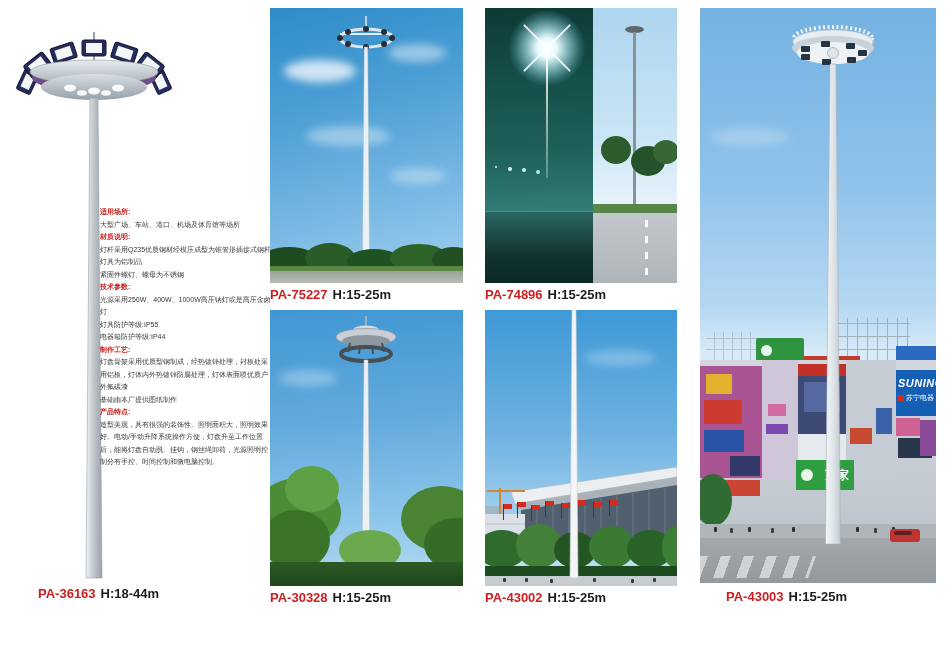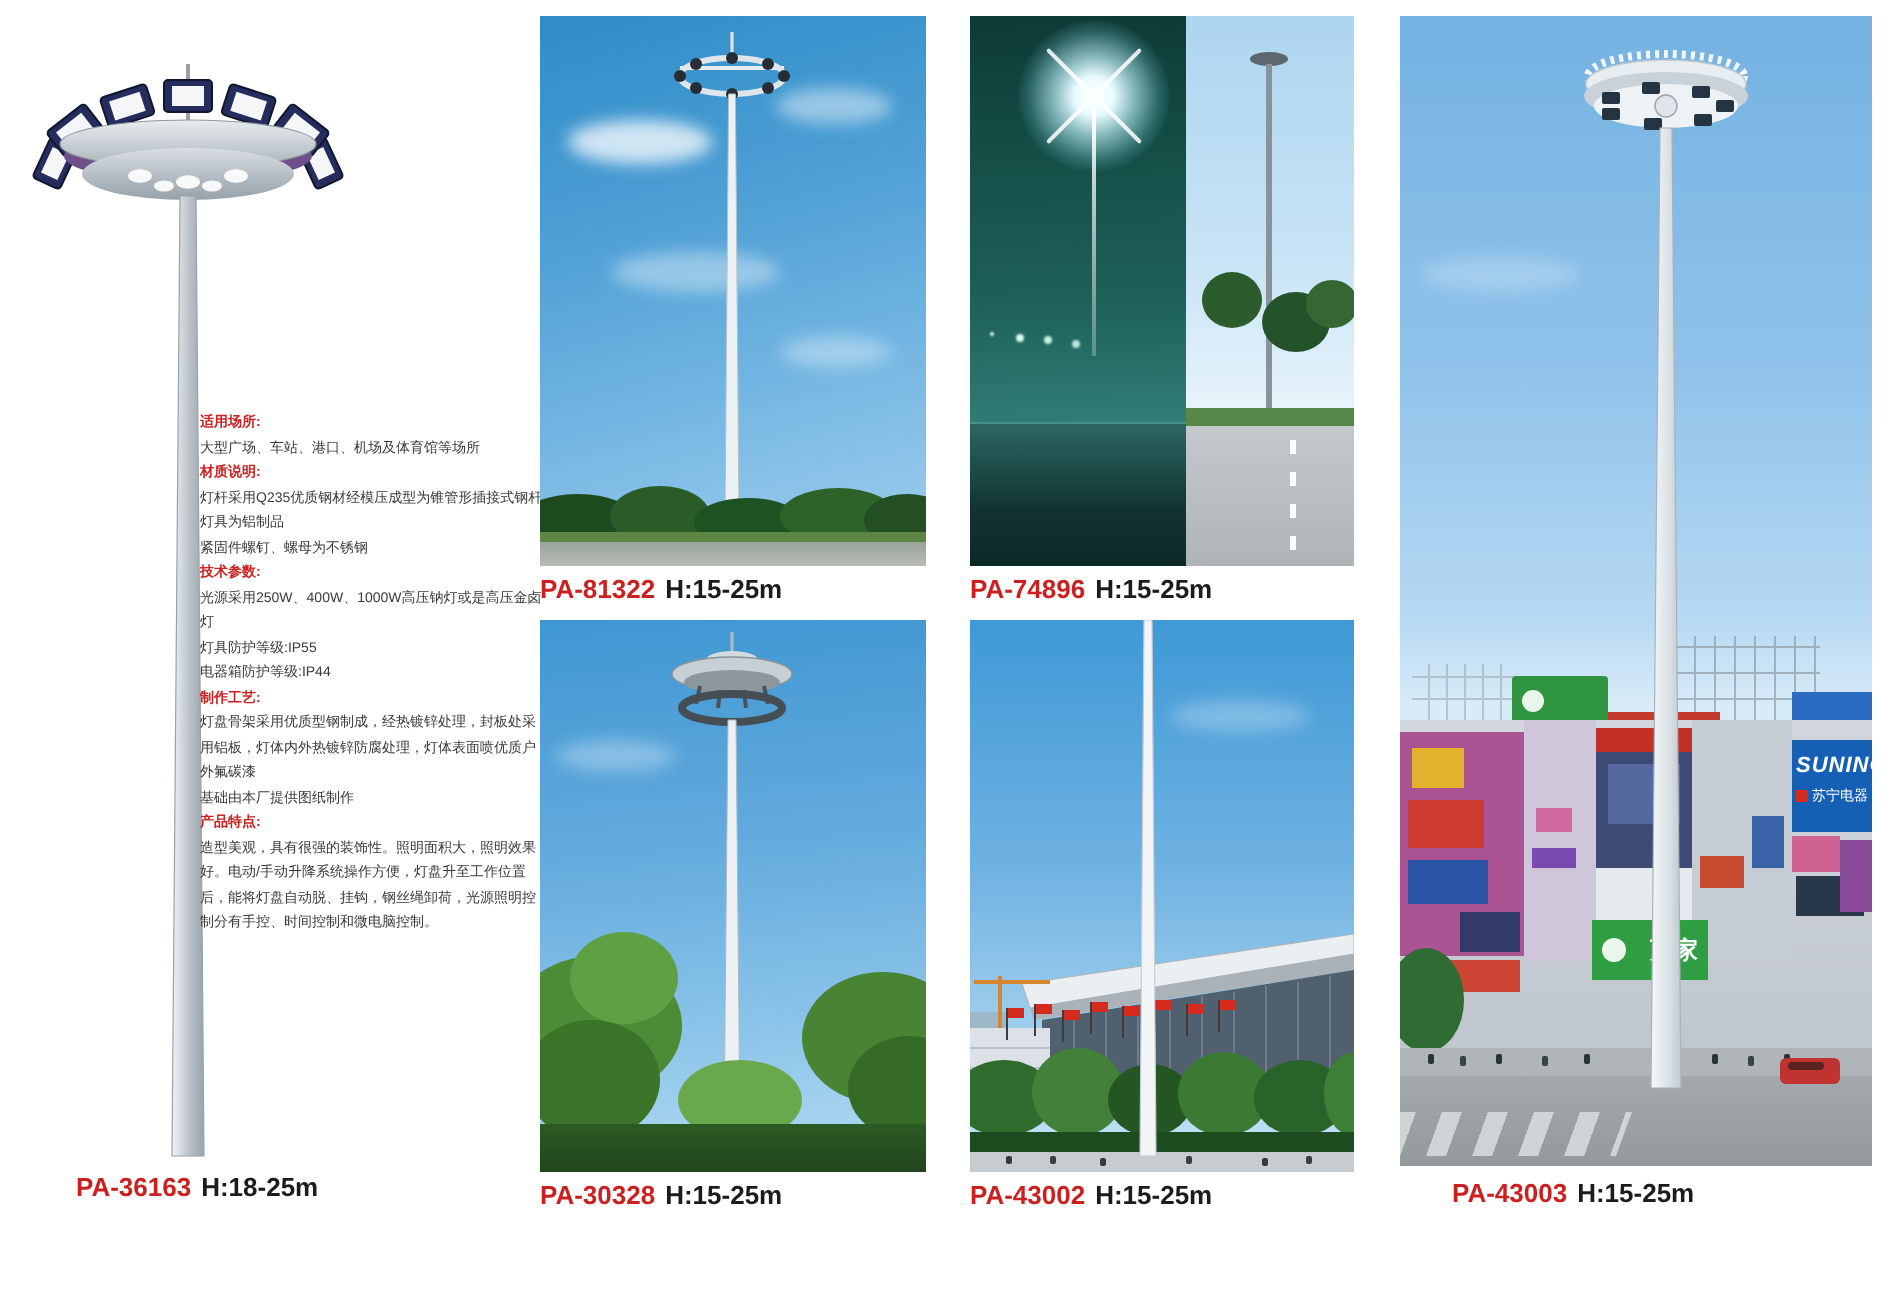--- a/index.html
+++ b/index.html
@@ -237,21 +237,21 @@
       <div class="b" style="left:-5%;top:6px;width:30%;height:26px;background:#1d4a1f;"></div>
       <div class="b" style="left:18%;top:2px;width:26%;height:30px;background:#2a5c28;"></div>
       <div class="b" style="left:40%;top:8px;width:28%;height:24px;background:#1f5222;"></div>
       <div class="b" style="left:62%;top:3px;width:30%;height:28px;background:#2d6329;"></div>
       <div class="b" style="left:84%;top:6px;width:22%;height:26px;background:#234f22;"></div>
     </div>
     <div class="grass abs"></div>
     <div class="road abs"></div>
   </figure>
   <div class="plabel" style="left:270px;top:287px;">
-    <span class="pcode">PA-81322</span><span class="pheight">H:15-25m</span>
+    <span class="pcode">PA-75227</span><span class="pheight">H:15-25m</span>
   </div>
 
   <figure class="photo" id="p2">
     <div class="sky abs"></div>
     <div class="cloud" style="left:8px;top:60px;width:60px;height:16px;opacity:.4;"></div>
     <svg viewBox="0 0 193 276">
       <line x1="96" y1="6" x2="96" y2="18" stroke="#aeb8be" stroke-width="1.6"></line>
       <ellipse cx="96" cy="20" rx="13" ry="4.5" fill="#d3dae0"></ellipse>
       <ellipse cx="96" cy="27" rx="30" ry="8.5" fill="#c8d0d6" stroke="#8a949b" stroke-width="0.7"></ellipse>
       <ellipse cx="96" cy="31" rx="24" ry="6" fill="#8d979e"></ellipse>
@@ -417,17 +417,17 @@
       </g>
       <circle cx="133" cy="45" r="5.5" fill="#dfe5ea" stroke="#9aa5ad" stroke-width="0.7"></circle>
       <polygon points="130,56 136,56 140.5,536 125.5,536" fill="url(#gPole5)" stroke="#a8b2b9" stroke-width="0.6"></polygon>
     </svg>
   </figure>
   <div class="plabel" style="left:726px;top:589px;">
     <span class="pcode">PA-43003</span><span class="pheight">H:15-25m</span>
   </div>
 
   <div class="plabel" style="left:38px;top:586px;">
-    <span class="pcode">PA-36163</span><span class="pheight">H:18-25m</span>
+    <span class="pcode">PA-36163</span><span class="pheight">H:18-44m</span>
   </div>
 
 
 </div>
 
 </body></html>

